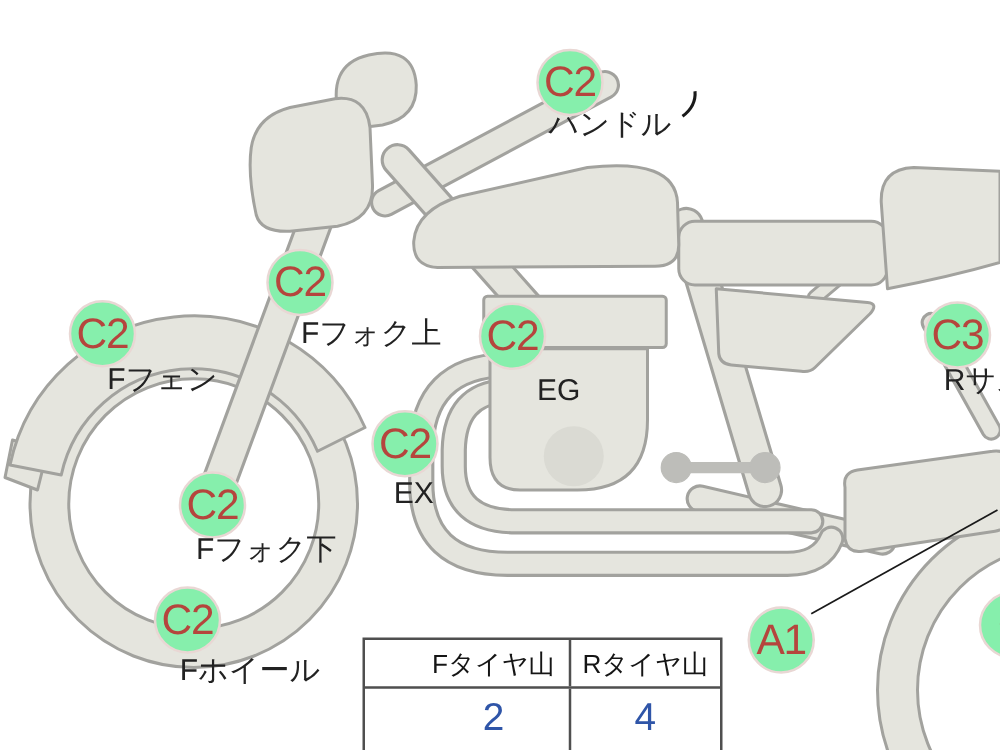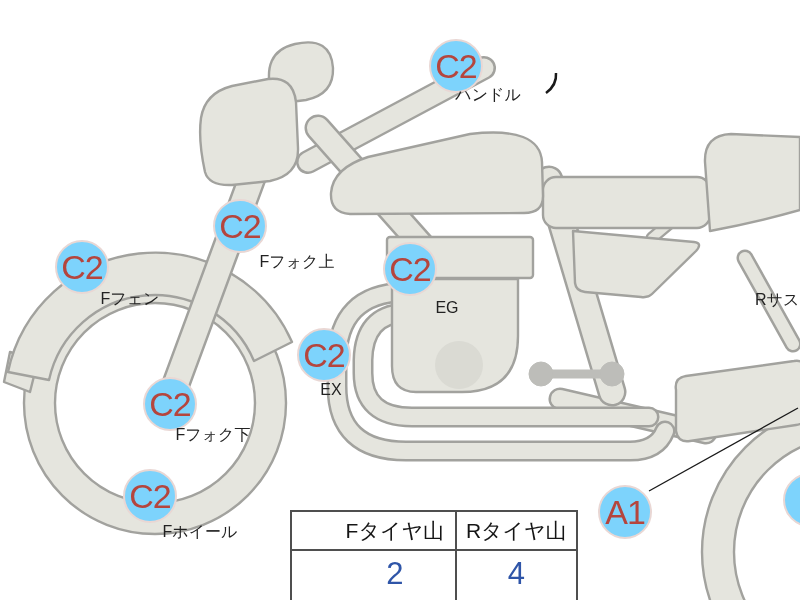--- a/index.html
+++ b/index.html
@@ -13,25 +13,25 @@
   .stage{position:relative;width:800px;height:600px;background:#ffffff;overflow:hidden;}
   .stage svg{position:absolute;left:0;top:0;}
   .part{fill:var(--body-fill);stroke:var(--body-stroke);stroke-width:2.4;stroke-linejoin:round;}
   .detail{fill:var(--detail-fill);stroke:none;}
   .peg{stroke:var(--peg-fill);fill:var(--peg-fill);}
   .tube-o{fill:none;stroke:var(--body-stroke);stroke-linecap:round;}
   .tube-f{fill:none;stroke:var(--body-fill);stroke-linecap:round;}
   .ink{fill:none;stroke:var(--pointer);}
   .badge{
     position:absolute;width:54px;height:54px;box-sizing:border-box;border-radius:50%;
-    background:#7dd3fc;border:2px solid var(--badge-border);
+    background:#86efac;border:2px solid var(--badge-border);
     display:flex;align-items:center;justify-content:center;
     font-size:34px;letter-spacing:-1px;color:var(--badge-text);
   }
-  .plabel{position:absolute;font-size:16px;line-height:1.15;color:var(--label-text);white-space:nowrap;}
+  .plabel{position:absolute;font-size:24px;line-height:1.15;color:var(--label-text);white-space:nowrap;}
   .plabel.centered{transform:translateX(-50%);}
   .tire-table{position:absolute;left:290px;top:510px;width:288px;box-sizing:border-box;
     border:2px solid var(--table-border);background:#fff;}
   .tt-row{display:flex;padding-left:43px;}
   .tt-row.head{border-bottom:2px solid var(--table-border);}
   .tt-cell{flex:1;text-align:center;box-sizing:border-box;}
   .tt-cell.c0{border-right:2px solid var(--table-border);}
   .head .tt-cell{font-size:21px;color:#151515;padding:5px 0 4px;}
   .vals .tt-cell{font-size:31px;color:var(--value-blue);padding:5px 0 8px;}
 </style>
@@ -130,20 +130,23 @@
     </div>
   <div class="badge" style="left:297px;top:328px">
       <span>C2</span>
     </div>
   <div class="badge" style="left:143px;top:377px">
       <span>C2</span>
     </div>
   <div class="badge" style="left:123px;top:469px">
       <span>C2</span>
     </div>
+  <div class="badge" style="left:739px;top:241px">
+      <span>C3</span>
+    </div>
   <div class="badge" style="left:598px;top:485px">
       <span>A1</span>
     </div>
   <div class="badge" style="left:783px;top:473px">
       <span>C</span>
     </div>
 
   <div class="plabel centered" style="left:488px;top:86px">ハンドル</div>
   <div class="plabel centered" style="left:130px;top:290px">Fフェン</div>
   <div class="plabel centered" style="left:297px;top:253px">Fフォク上</div>

